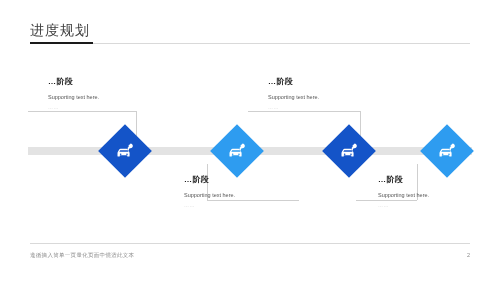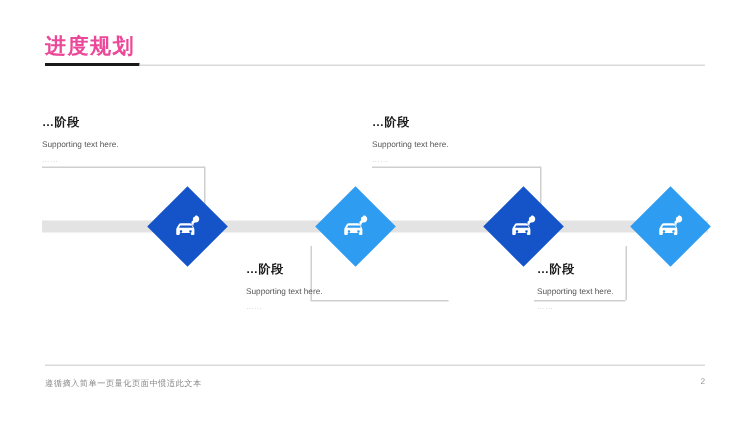--- a/index.html
+++ b/index.html
@@ -23,22 +23,22 @@
 
   
   .title-area {
     position: absolute;
     left: 30px;
     top: 22px;
     width: 440px;
   }
   .title-text {
     font-size: 14px;
-    font-weight: bold;
-    color: #ec4899;
+    font-weight: normal;
+    color: #404040;
     letter-spacing: 1px;
     line-height: 16px;
   }
   .title-underline-dark {
     position: absolute;
     left: 0;
     top: 20px;
     width: 63px;
     height: 2px;
     background: #1a1a1a;
@@ -88,20 +88,21 @@
     position: absolute;
     background: #cfcfcf;
   }
   .conn-v { width: 1px; }
   .conn-h { height: 1px; }
 
   
   .block {
     position: absolute;
     width: 120px;
+    margin-left: 20px;
   }
   .block .heading {
     font-size: 8px;
     font-weight: bold;
     color: #1a1a1a;
     line-height: 11px;
     letter-spacing: 0.4px;
   }
   .block .body {
     font-size: 5.5px;

